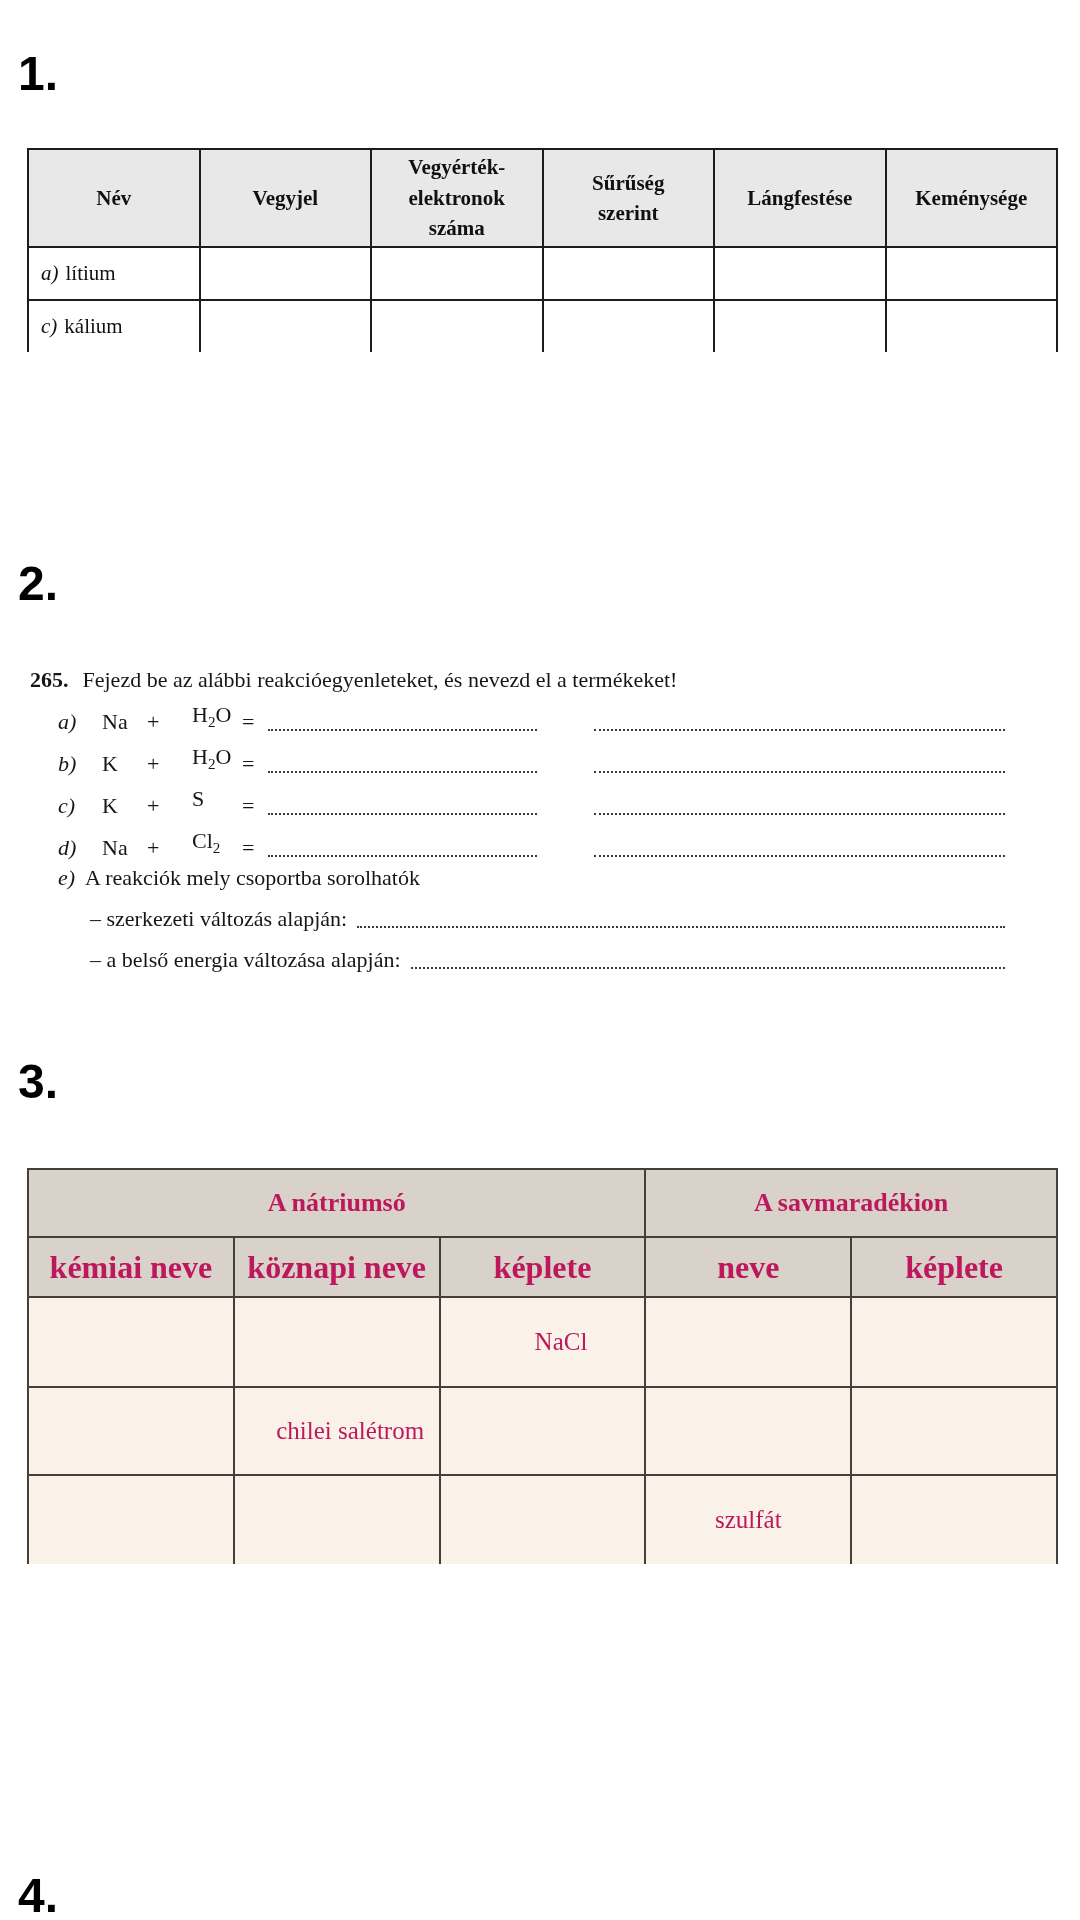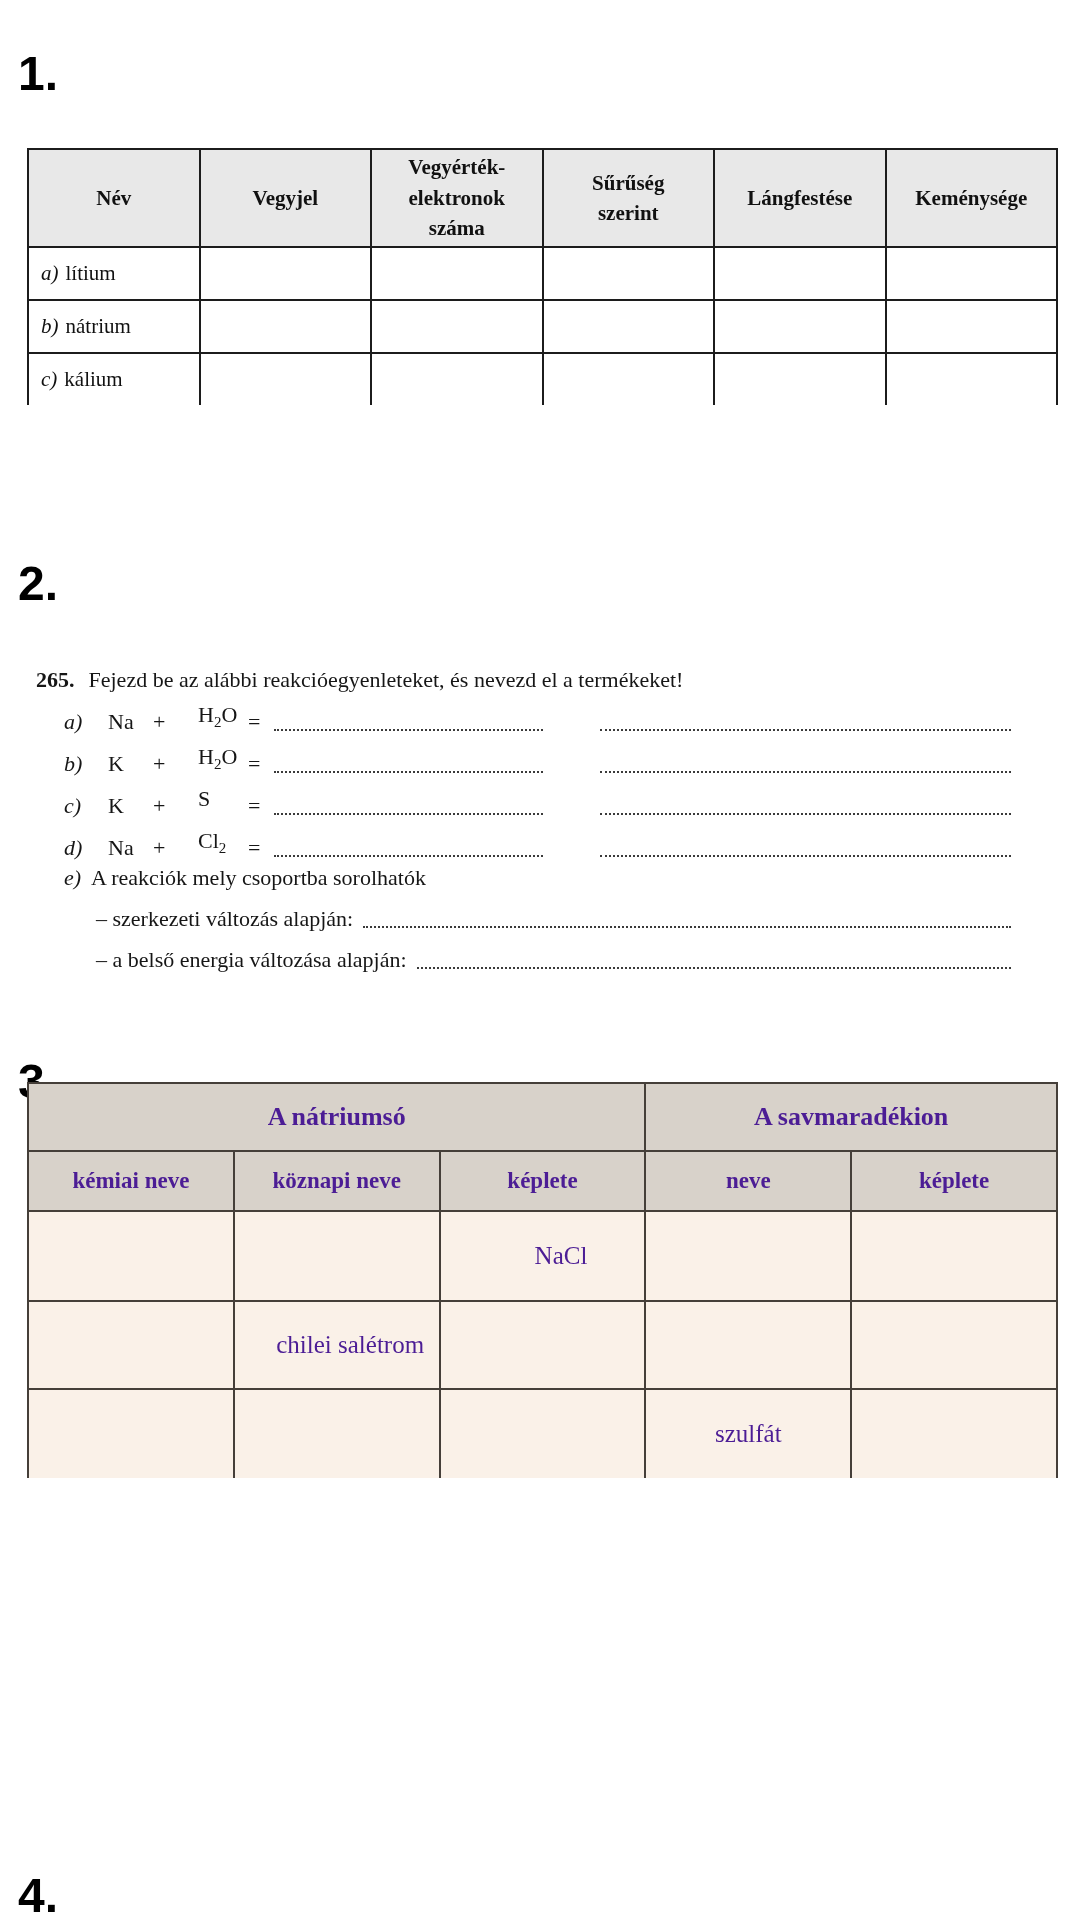--- a/index.html
+++ b/index.html
@@ -37,21 +37,21 @@
     text-align: center; vertical-align: middle;
     height: 96px; white-space: pre-line; line-height: 1.45;
     padding: 0 4px;
   }
   #table1 td { height: 49px; background: #fff; vertical-align: middle; }
   #table1 td.label-cell { text-align: left; padding-left: 12px; }
   .row-letter { font-style: italic; margin-right: 7px; }
 
   
   #exercise {
-    position: absolute; left: 36px; top: 666px; width: 975px;
+    position: absolute; left: 30px; top: 666px; width: 975px;
     font-size: 22px; color: #161616;
   }
   .ex-prompt { display: flex; line-height: 28px; }
   .ex-number { font-weight: 700; margin-right: 14px; }
   .eq-row { display: flex; align-items: flex-end; height: 28px; margin-top: 14px; padding-left: 28px; }
   .eq-row > span { line-height: 28px; }
   .eq-letter { width: 44px; font-style: italic; }
   .eq-r1 { width: 45px; }
   .eq-plus { width: 45px; }
   .eq-r2 { width: 50px; }
@@ -62,31 +62,31 @@
   .eq-gap { width: 57px; }
   .dots2 { width: 411px; }
   .item-e { margin-top: 2px; padding-left: 28px; height: 28px; line-height: 28px; }
   .item-e .e-letter { font-style: italic; margin-right: 10px; }
   .criterion { display: flex; align-items: center; height: 28px; margin-top: 13px; padding-left: 60px; }
   .criterion .crit-label { line-height: 28px; margin-right: 10px; white-space: nowrap; }
   .criterion .dots { flex: 1 1 auto; }
 
   
   #table3 {
-    position: absolute; left: 27px; top: 1082px; width: 1031px;
+    position: absolute; left: 27px; top: 1168px; width: 1031px;
     border-collapse: collapse; table-layout: fixed;
-    color: #4c1d95;
+    color: #be185d;
   }
   #table3 th, #table3 td { border: 2px solid #453f39; }
   #table3 tr:last-child td { border-bottom: none; }
   #table3 th {
     background: #d8d2ca; font-weight: 700; text-align: center; vertical-align: middle;
   }
   #table3 tr.group-row th { height: 64px; font-size: 26px; }
-  #table3 tr.colhead-row th { height: 56px; font-size: 23px; }
+  #table3 tr.colhead-row th { height: 56px; font-size: 32px; }
   #table3 td {
     background: #faf1e8; text-align: center; vertical-align: middle;
     font-size: 25px; white-space: pre-line; line-height: 1.25;
   }
   #table3 tr.body-r0 td { height: 86px; padding-left: 38px; }
   #table3 tr.body-r1 td { height: 84px; padding-left: 28px; }
   #table3 tr.body-r2 td { height: 86px; }
   #table3 tr.body-r3 td { height: 78px; }
 </style>
 </head>
@@ -111,28 +111,20 @@
     </tr>
     <tr>
       <td class="label-cell"><span class="row-letter">a)</span><span>lítium</span></td>
       <td></td>
           <td></td>
           <td></td>
           <td></td>
           <td></td>
     </tr>
     <tr>
-      <td class="label-cell"><span class="row-letter">b)</span><span>nátrium</span></td>
-      <td></td>
-          <td></td>
-          <td></td>
-          <td></td>
-          <td></td>
-    </tr>
-    <tr>
       <td class="label-cell"><span class="row-letter">c)</span><span>kálium</span></td>
       <td></td>
           <td></td>
           <td></td>
           <td></td>
           <td></td>
     </tr>
   </tbody>
     </table>
 

